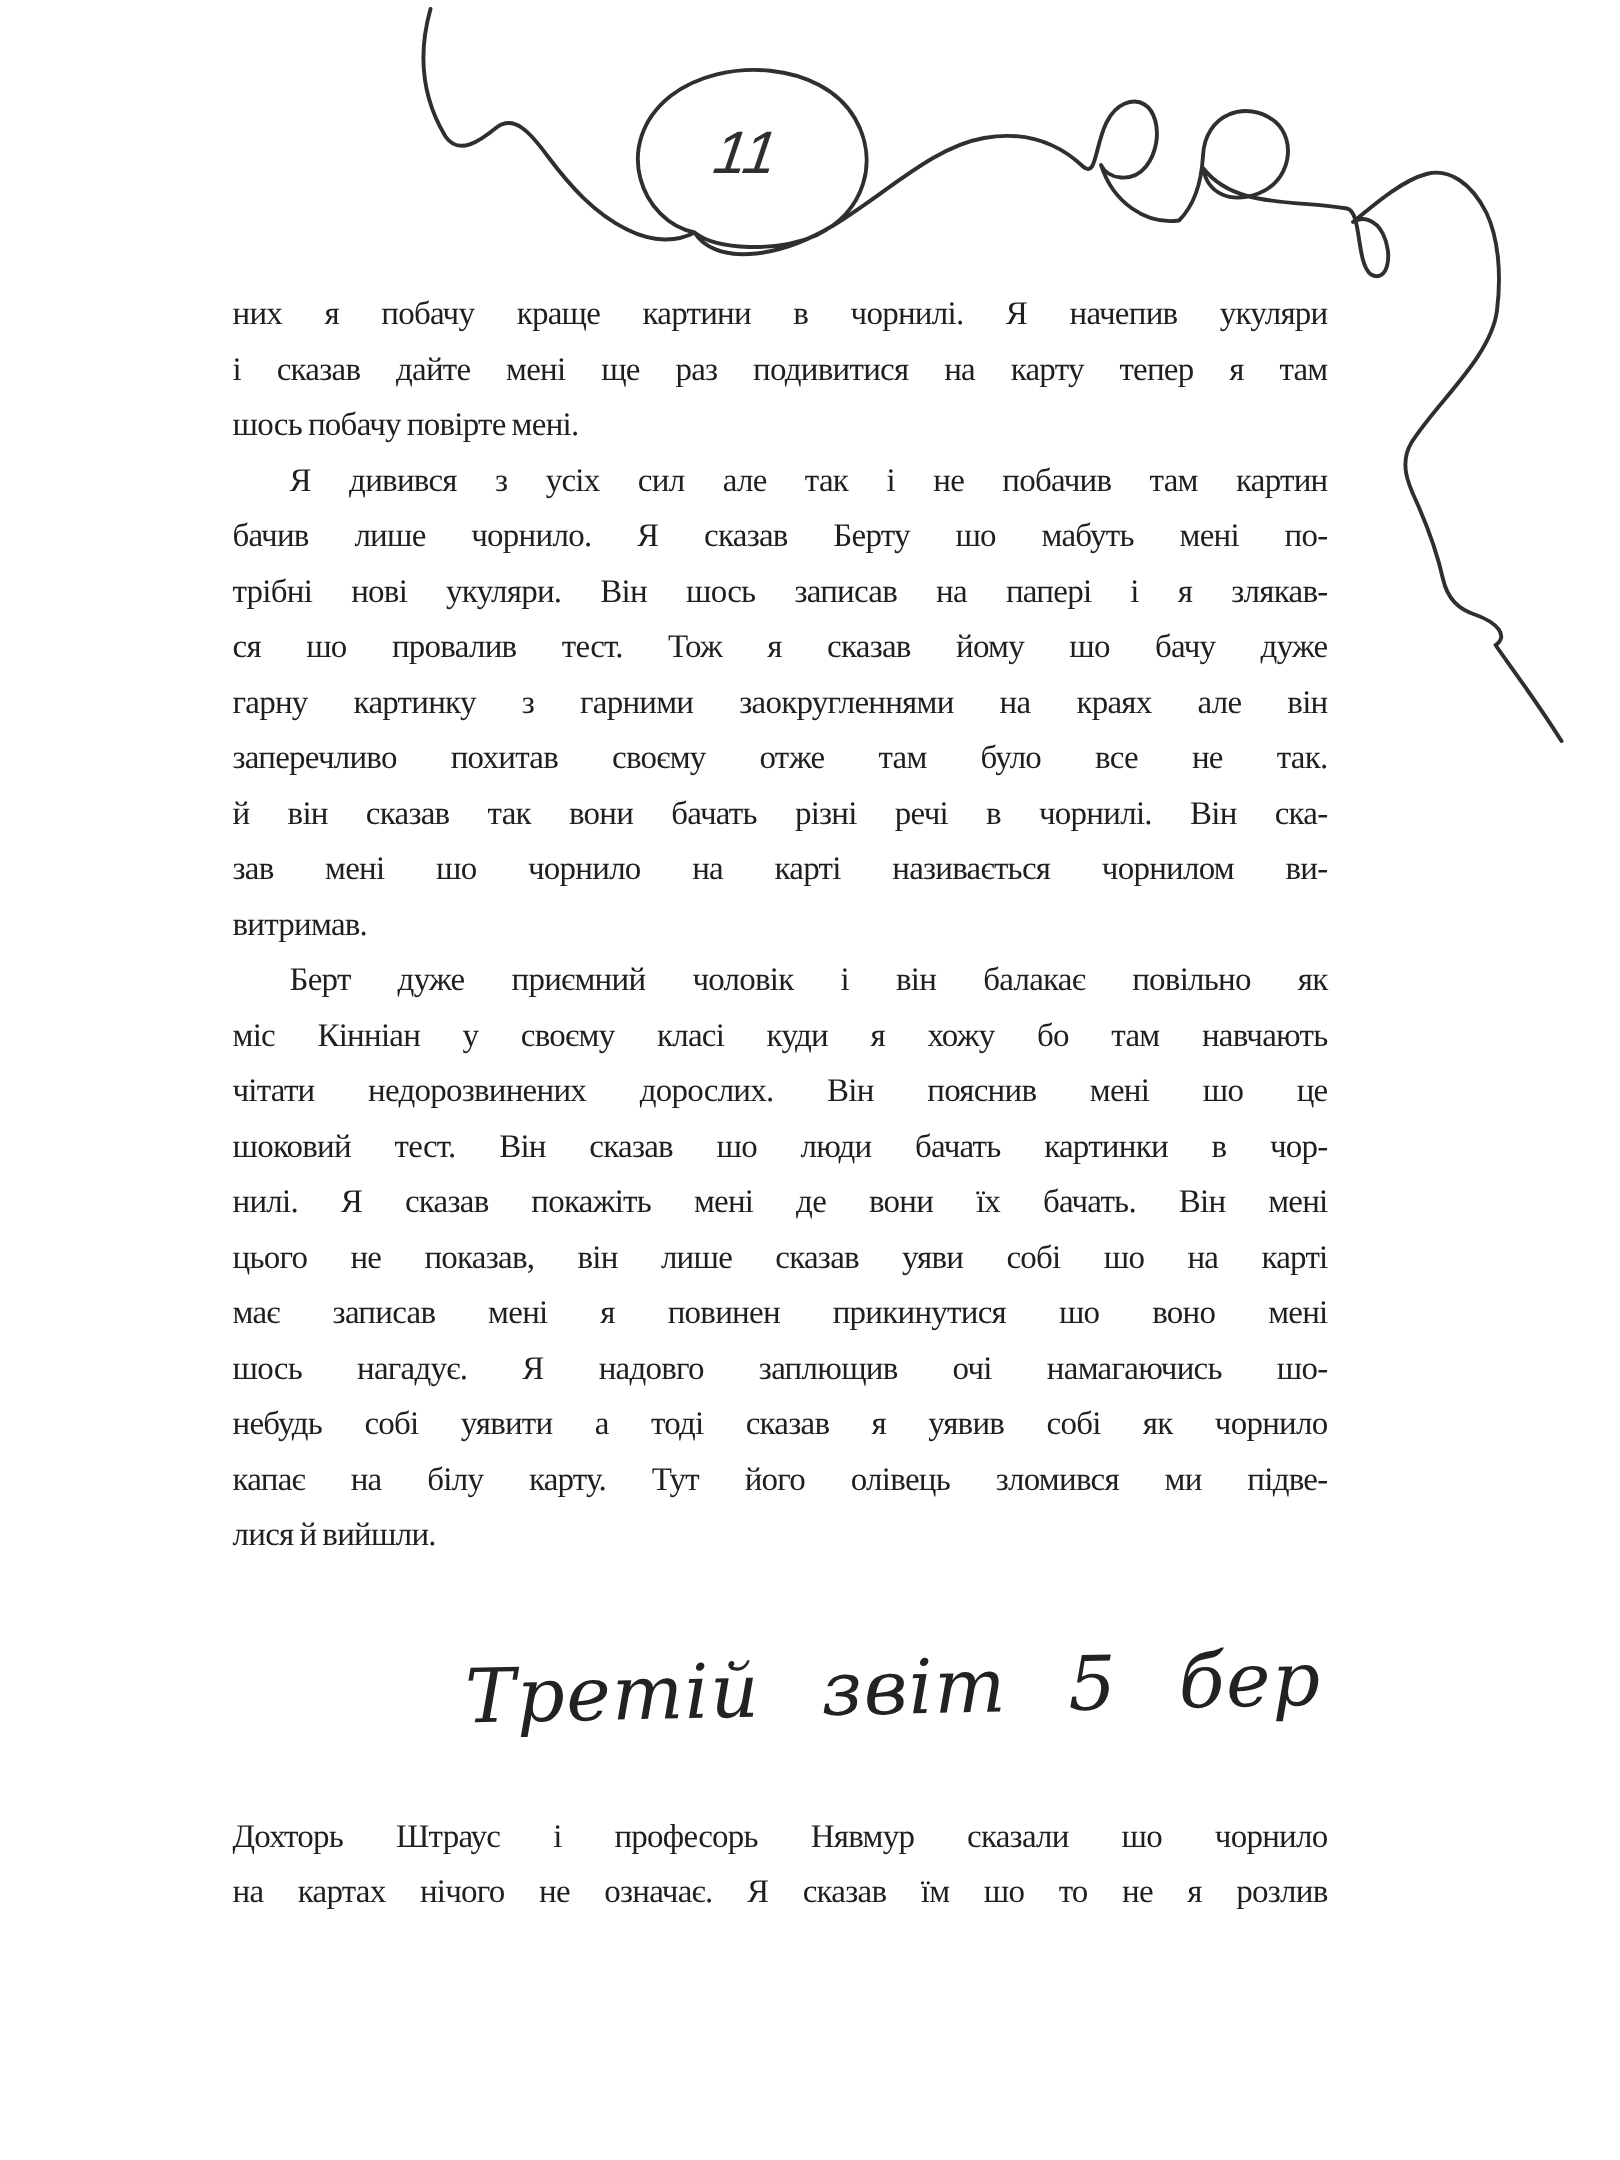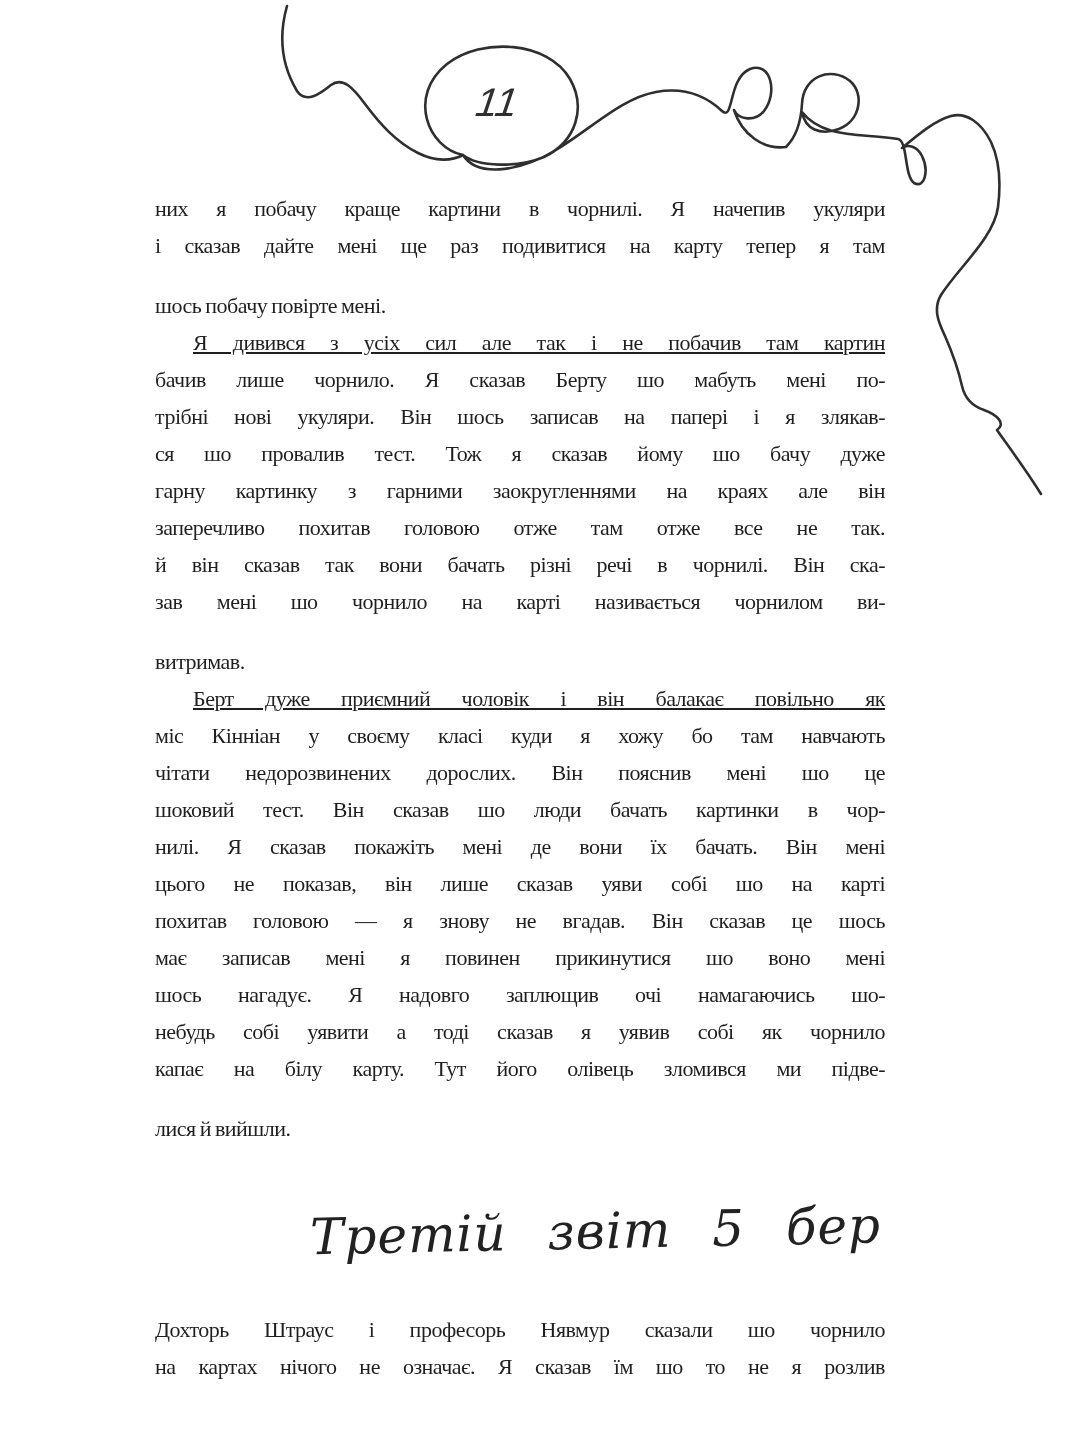--- a/index.html
+++ b/index.html
@@ -34,22 +34,22 @@
   }
   .para { margin: 0; }
   .tl {
     font-size: 22px;
     line-height: 37px;
     letter-spacing: -0.5px;
     word-spacing: -1px;
     text-align: justify;
     text-align-last: justify;
   }
-  .tl.last { text-align-last: left; margin-top: 23px; }
-  .tl.ind  { text-indent: 38px; text-decoration: underline; }
+  .tl.last { text-align-last: left; }
+  .tl.ind  { text-indent: 38px; }
   .heading {
     font-family: "DejaVu Serif", serif;
     font-style: italic;
     font-size: 50px;
     line-height: 76px;
     text-align: right;
     word-spacing: 24px;
     letter-spacing: 1px;
     margin: 48px 4px 40px 0;
     transform: rotate(-1.2deg);
@@ -103,33 +103,32 @@
       <div class="tl">них я побачу краще картини в чорнилі. Я начепив укуляри</div>
       <div class="tl">і сказав дайте мені ще раз подивитися на карту тепер я там</div>
       <div class="tl last">шось побачу повірте мені.</div>
     </div>
     <div class="para">
       <div class="tl ind">Я дивився з усіх сил але так і не побачив там картин</div>
       <div class="tl">бачив лише чорнило. Я сказав Берту шо мабуть мені по-</div>
       <div class="tl">трібні нові укуляри. Він шось записав на папері і я злякав-</div>
       <div class="tl">ся шо провалив тест. Тож я сказав йому шо бачу дуже</div>
       <div class="tl">гарну картинку з гарними заокругленнями на краях але він</div>
-      <div class="tl">заперечливо похитав головою отже там отже все не так.</div>
+      <div class="tl">заперечливо похитав своєму отже там було все не так.</div>
       <div class="tl">й він сказав так вони бачать різні речі в чорнилі. Він ска-</div>
       <div class="tl">зав мені шо чорнило на карті називається чорнилом ви-</div>
       <div class="tl last">витримав.</div>
     </div>
     <div class="para">
       <div class="tl ind">Берт дуже приємний чоловік і він балакає повільно як</div>
       <div class="tl">міс Кінніан у своєму класі куди я хожу бо там навчають</div>
       <div class="tl">чітати недорозвинених дорослих. Він пояснив мені шо це</div>
       <div class="tl">шоковий тест. Він сказав шо люди бачать картинки в чор-</div>
       <div class="tl">нилі. Я сказав покажіть мені де вони їх бачать. Він мені</div>
       <div class="tl">цього не показав, він лише сказав уяви собі шо на карті</div>
-      <div class="tl">похитав головою — я знову не вгадав. Він сказав це шось</div>
       <div class="tl">має записав мені я повинен прикинутися шо воно мені</div>
       <div class="tl">шось нагадує. Я надовго заплющив очі намагаючись шо-</div>
       <div class="tl">небудь собі уявити а тоді сказав я уявив собі як чорнило</div>
       <div class="tl">капає на білу карту. Тут його олівець зломився ми підве-</div>
       <div class="tl last">лися й вийшли.</div>
     </div>
     <div class="heading">Третій звіт 5 бер</div>
     <div class="para">
       <div class="tl">Дохторь Штраус і професорь Нявмур сказали шо чорнило</div>
       <div class="tl">на картах нічого не означає. Я сказав їм шо то не я розлив</div>

